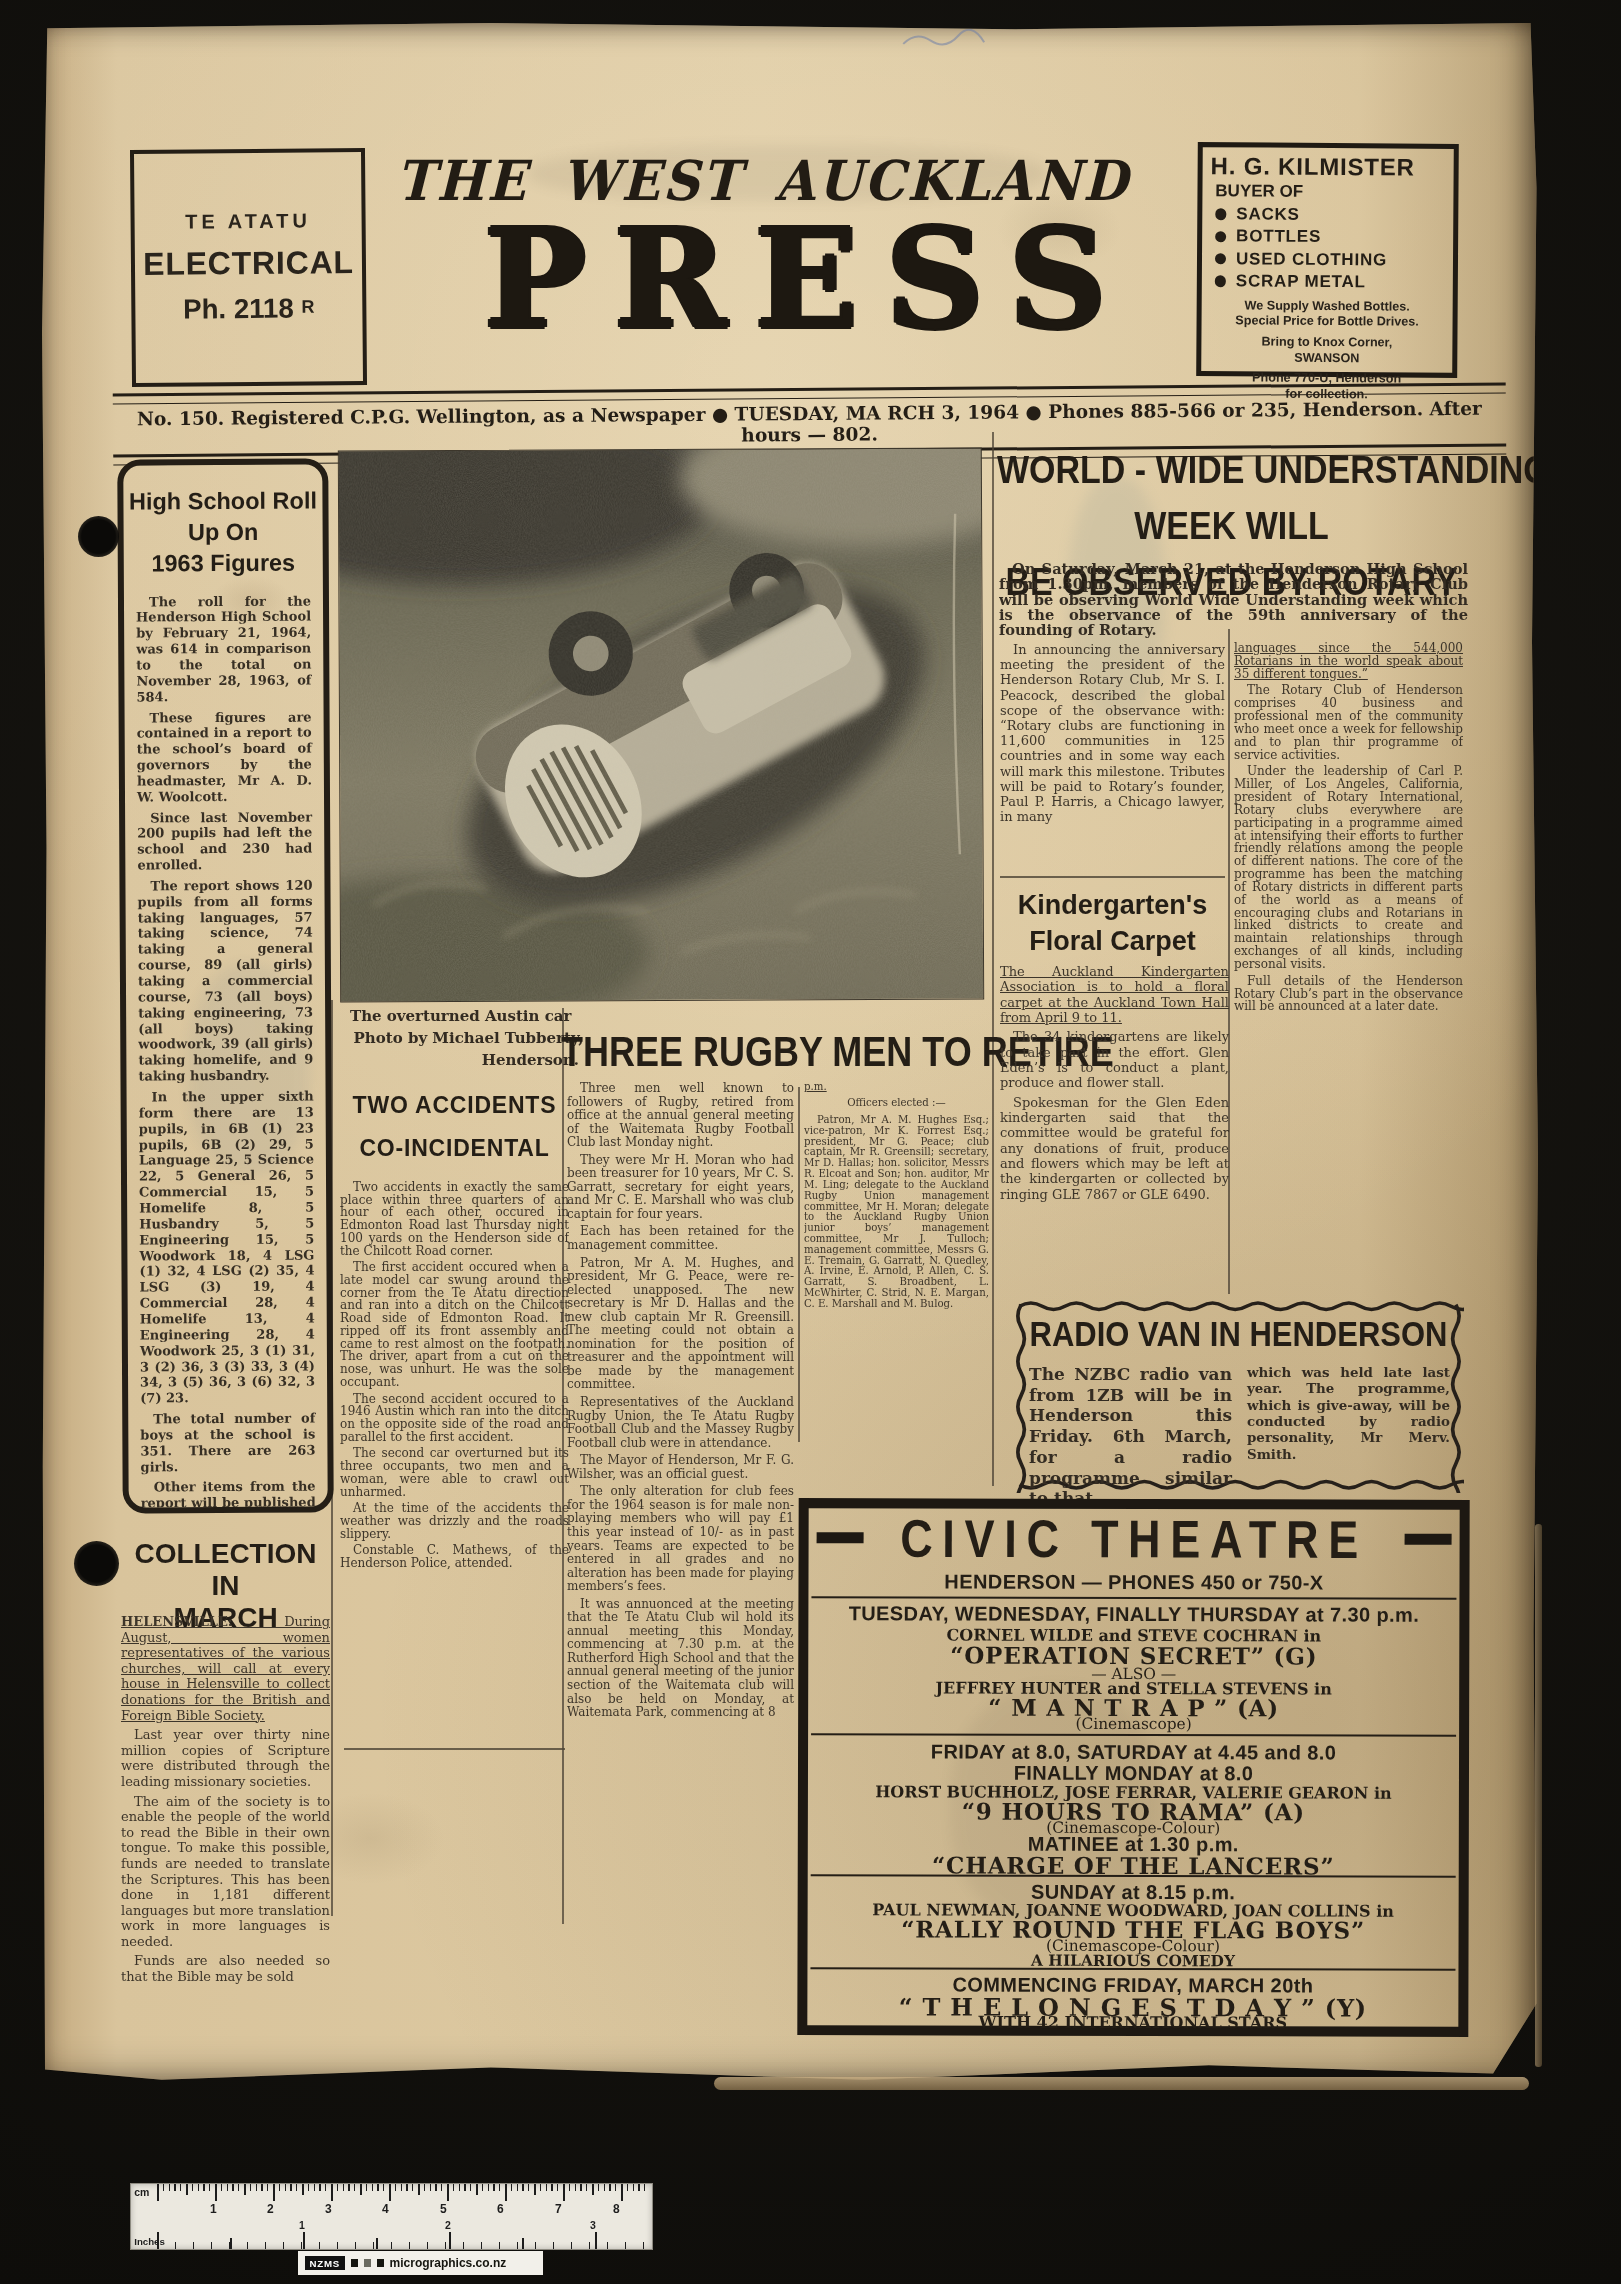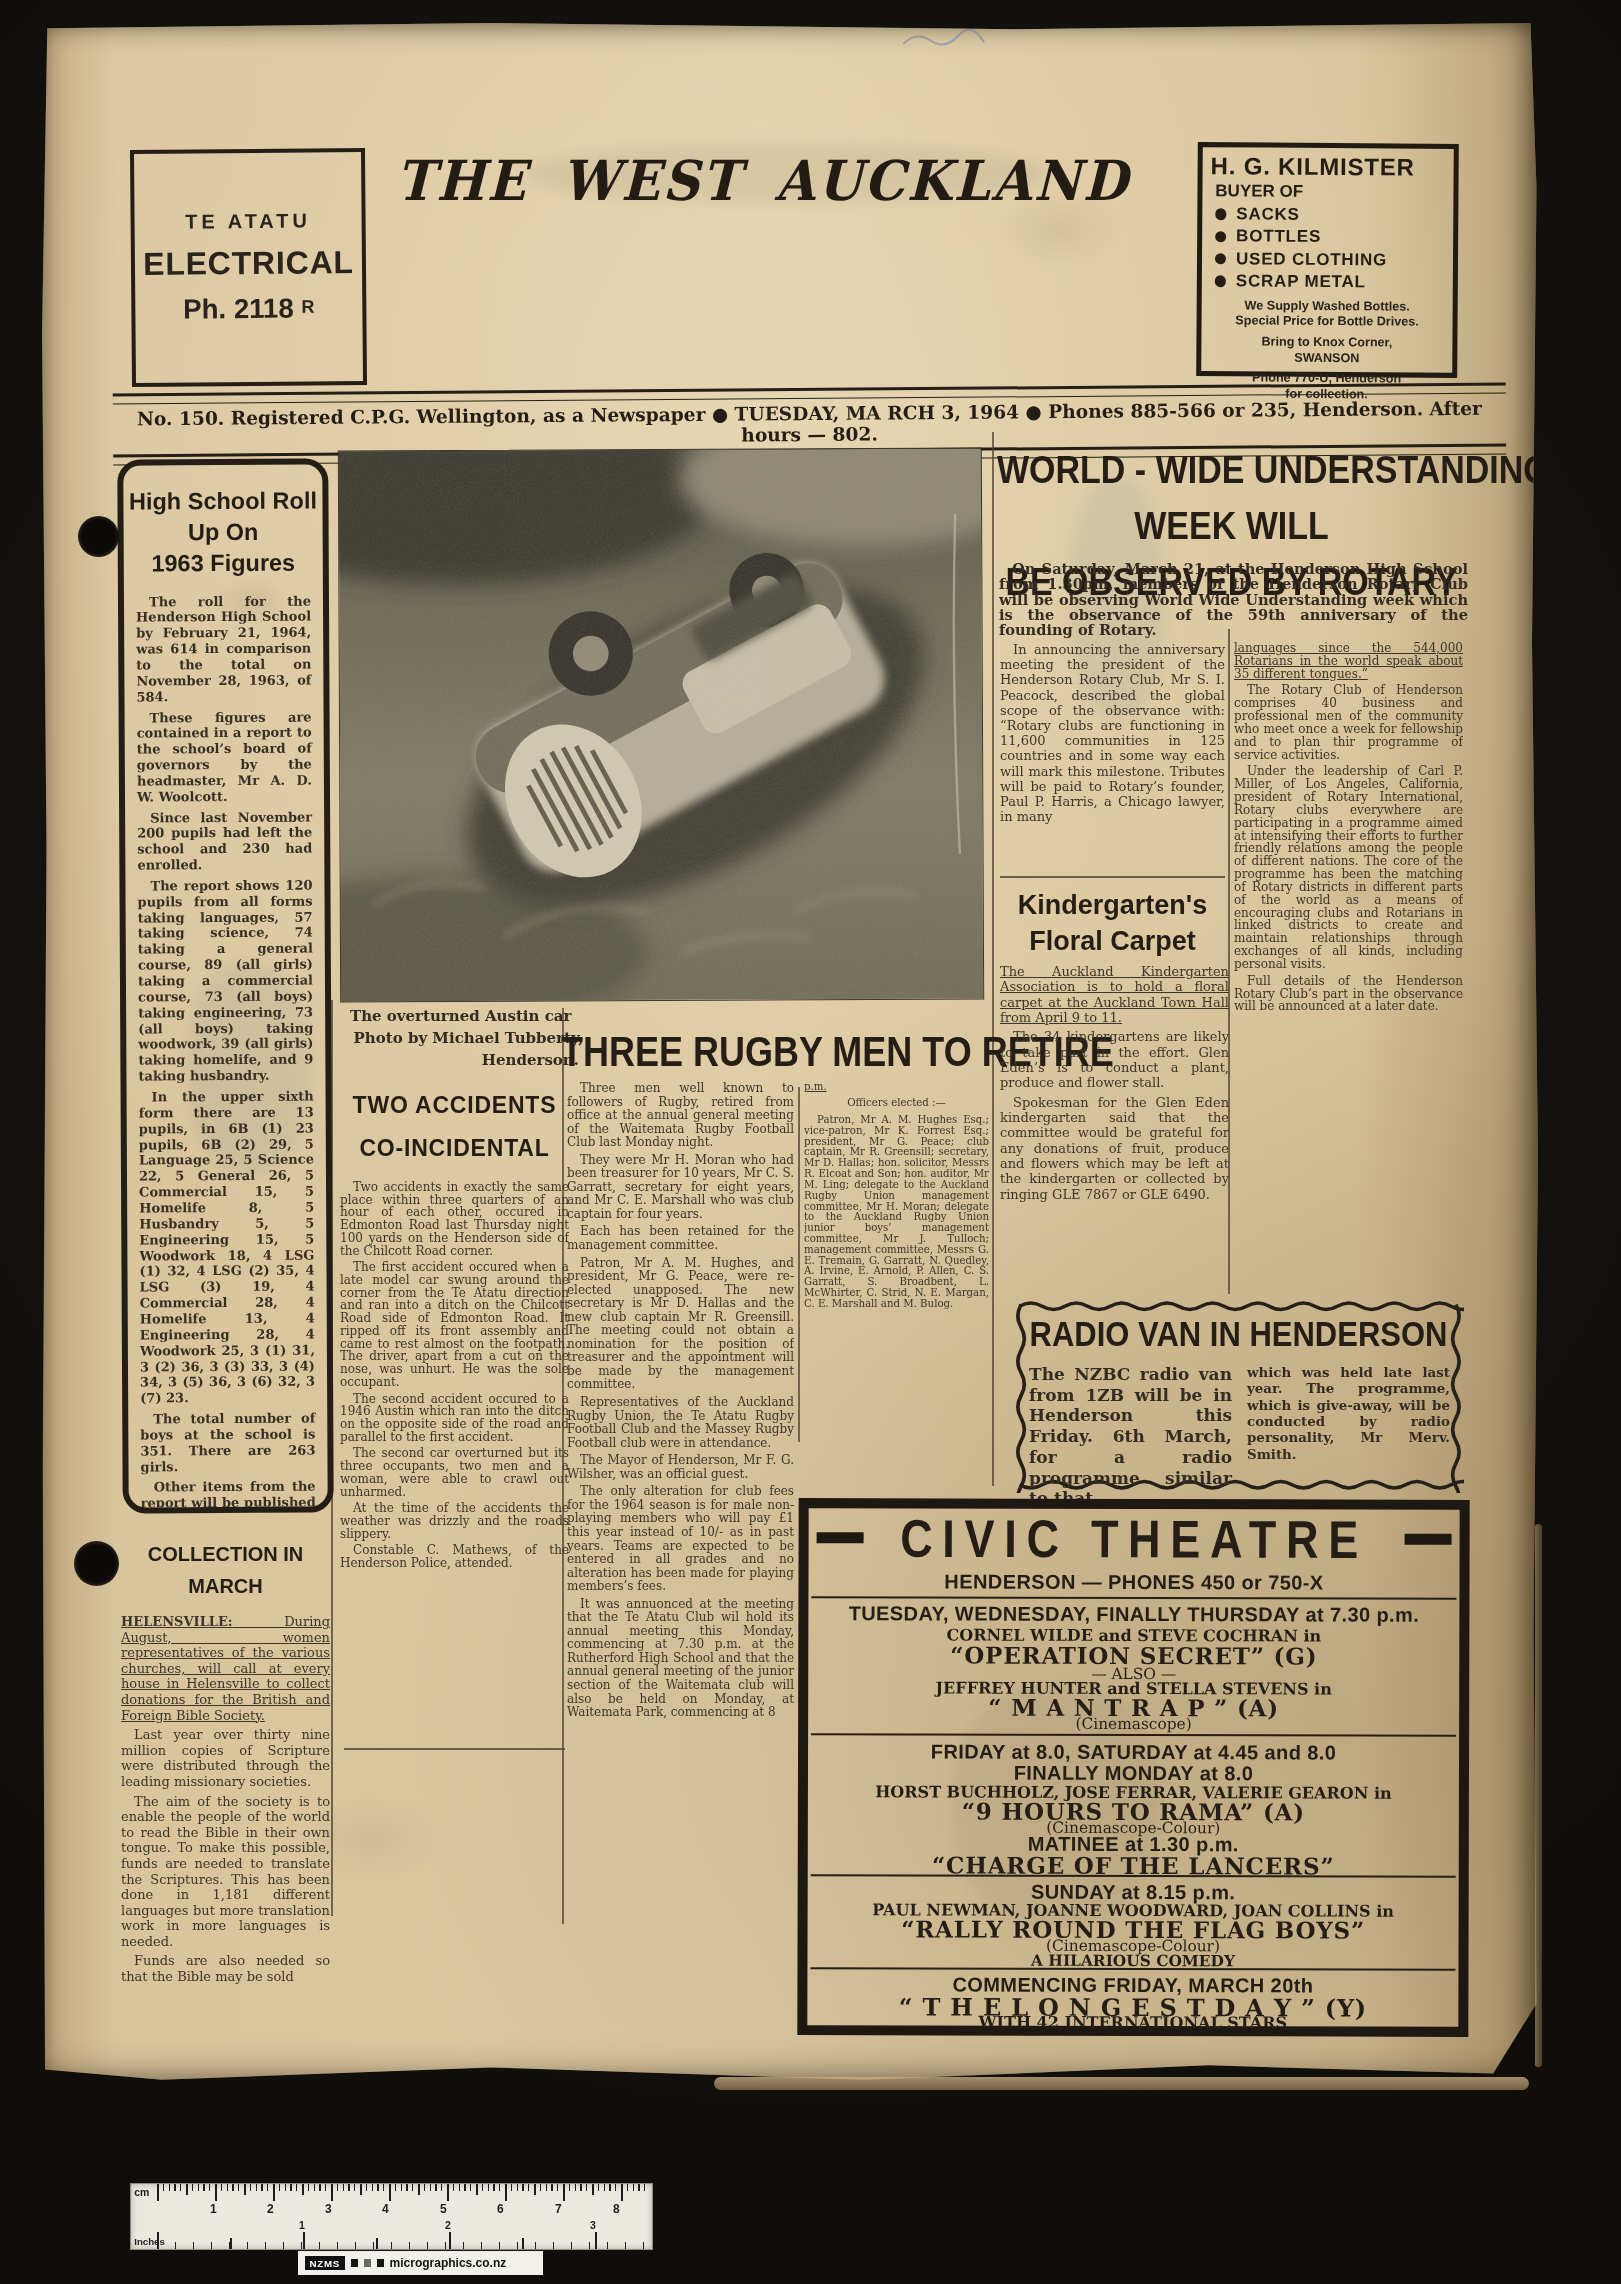--- a/index.html
+++ b/index.html
@@ -84,20 +84,21 @@
   <div class="bleed" style="left:146px;top:941px;width:122px;height:211px;background:#45607a;opacity:.08;"></div>
   <div class="bleed" style="left:908px;top:1662px;width:211px;height:243px;background:#3a3226;opacity:.06;"></div>
 
   <div class="adbox sans" style="left:89px;top:126px;width:227px;height:229px;transform:rotate(-0.5deg);display:flex;flex-direction:column;justify-content:center;align-items:center;gap:11.4px;color:#2a241c;">
     <div style="font-weight:bold;font-size:20px;letter-spacing:4px;">TE  ATATU</div>
     <div style="font-weight:bold;font-size:32px;letter-spacing:0.8px;">ELECTRICAL</div>
     <div style="font-weight:bold;font-size:27.6px;"><span>Ph.  2118</span> <span style="font-size:18px;vertical-align:4.9px;">R</span></div>
   </div>
 
   <div class="abs kicker" style="left:316px;top:128px;width:819px;">THE WEST AUCKLAND</div>
+  <div class="abs press" style="left:442px;top:188px;width:600px;">PRESS</div>
 
   <div class="abs" style="left:1155px;top:120px;width:261px;height:234px;border:5.7px solid #1f1a13;transform:rotate(0.4deg);padding:4.9px 8px;box-sizing:border-box;color:#241e16;">
     <div class="sans" style="font-weight:bold;font-size:24px;letter-spacing:0.8px;">H.  G.  KILMISTER</div>
     <div class="sans" style="font-weight:bold;font-size:17px;margin:1.6px 0 1.6px 4.9px;">BUYER OF</div>
     <div class="kil-item">
         <span class="kil-dot"></span>
         <span class="sans" style="font-weight:bold;font-size:17px;letter-spacing:0.8px;">SACKS</span>
       </div>
     <div class="kil-item">
         <span class="kil-dot"></span>
@@ -265,21 +266,21 @@
         <path d="M8,230 q14,8 28,0 t28,0 t28,0 t28,0 t28,0 t28,0 t28,0 t28,0 t28,0 t28,0 t28,0 t28,0 t28,0 t28,0 t28,0 t28,0 t28,0 t28,0 t28,0 t28,0"></path>
         <path d="M10,8 q-8,14 0,28 t0,28 t0,28 t0,28 t0,28 t0,28 t0,28 t0,28 t0,28"></path>
         <path d="M546,8 q8,14 0,28 t0,28 t0,28 t0,28 t0,28 t0,28 t0,28 t0,28 t0,28"></path>
       </g>
     </svg>
     <div class="headline" style="position:absolute;left:0;right:0;top:18px;font-size:31px;transform:scaleY(1.15);white-space:nowrap;">RADIO  VAN  IN  HENDERSON</div>
     <div class="serif" style="position:absolute;left:16px;top:66px;width:203px;font-weight:bold;font-size:17px;line-height:1.22;text-align:justify;color:#342c22;">The NZBC radio van from 1ZB will be in Henderson this Friday. 6th March, for a radio programme similar to that</div>
     <div class="serif" style="position:absolute;left:234px;top:66px;width:203px;font-weight:bold;font-size:13.4px;line-height:1.22;text-align:justify;color:#342c22;">which was held late last year. The programme, which is give-away, will be conducted by radio personality, Mr Merv. Smith.</div>
   </div>
 
-  <div class="abs headline" style="left:78px;top:1515px;width:211px;font-size:20px;line-height:32px;">
+  <div class="abs headline" style="left:78px;top:1515px;width:211px;font-size:28px;line-height:32px;">
     <div>COLLECTION IN</div>
     <div>MARCH</div>
   </div>
   <div class="colbody" style="left:79px;top:1591px;width:209px;height:415px;font-size:13px;line-height:1.2;">
     <p class="noind"><span class="bold">HELENSVILLE:</span><span> During August, women representatives of the various churches, will call at every house in Helensville to collect donations for the British and Foreign Bible Society.</span></p>
     <p>Last year over thirty nine million copies of Scripture were distributed through the leading missionary societies.</p>
     <p>The aim of the society is to enable the people of the world to read the Bible in their own tongue. To make this possible, funds are needed to translate the Scriptures. This has been done in 1,181 different languages but more translation work in more languages is needed.</p>
     <p>Funds are also needed so that the Bible may be sold</p>
   </div>
 

